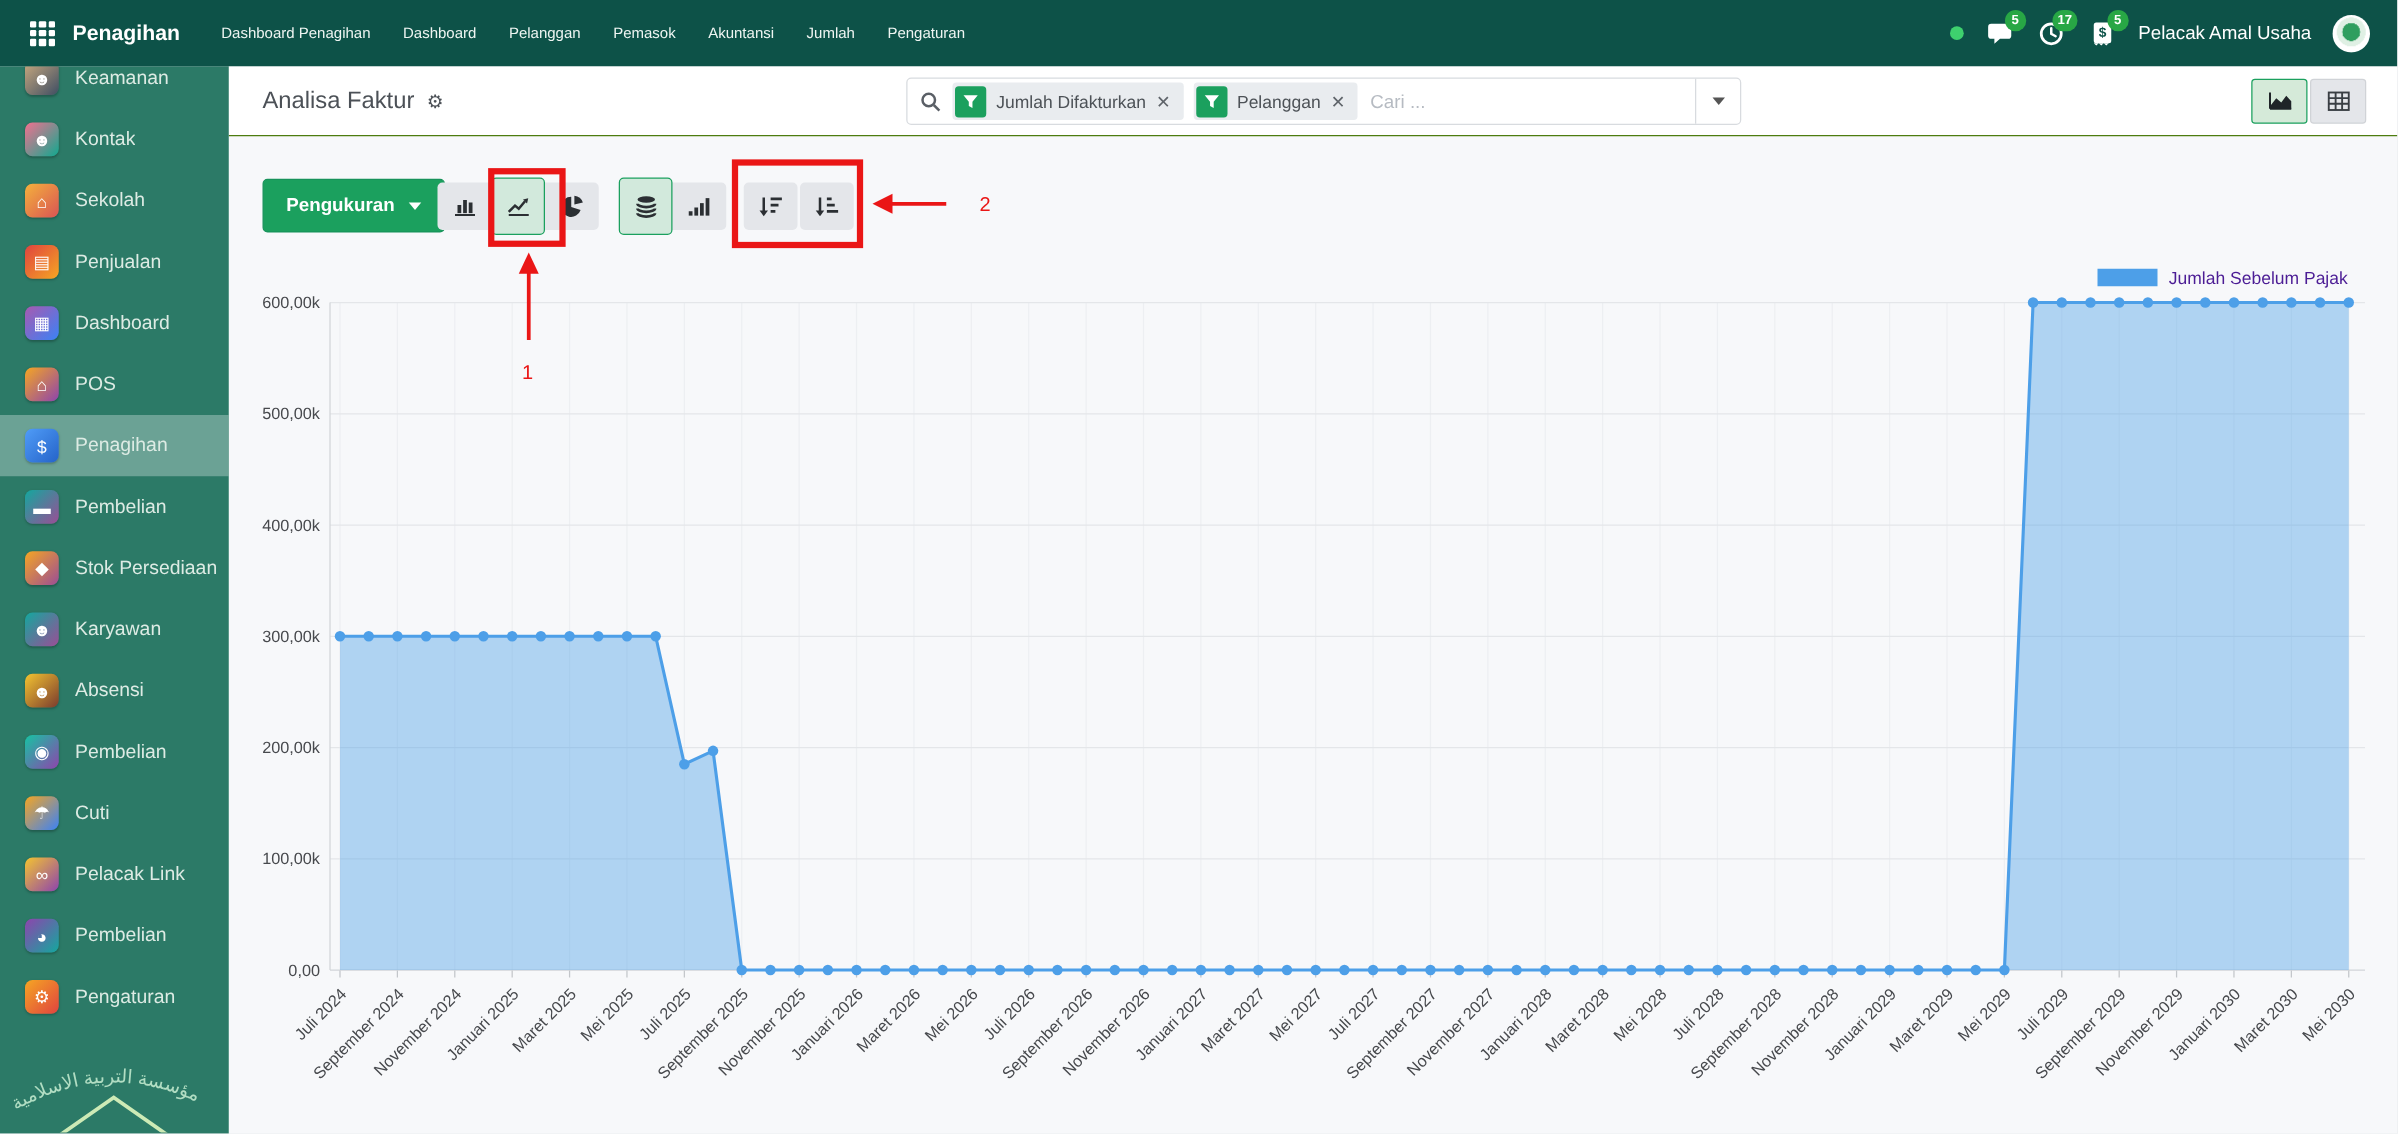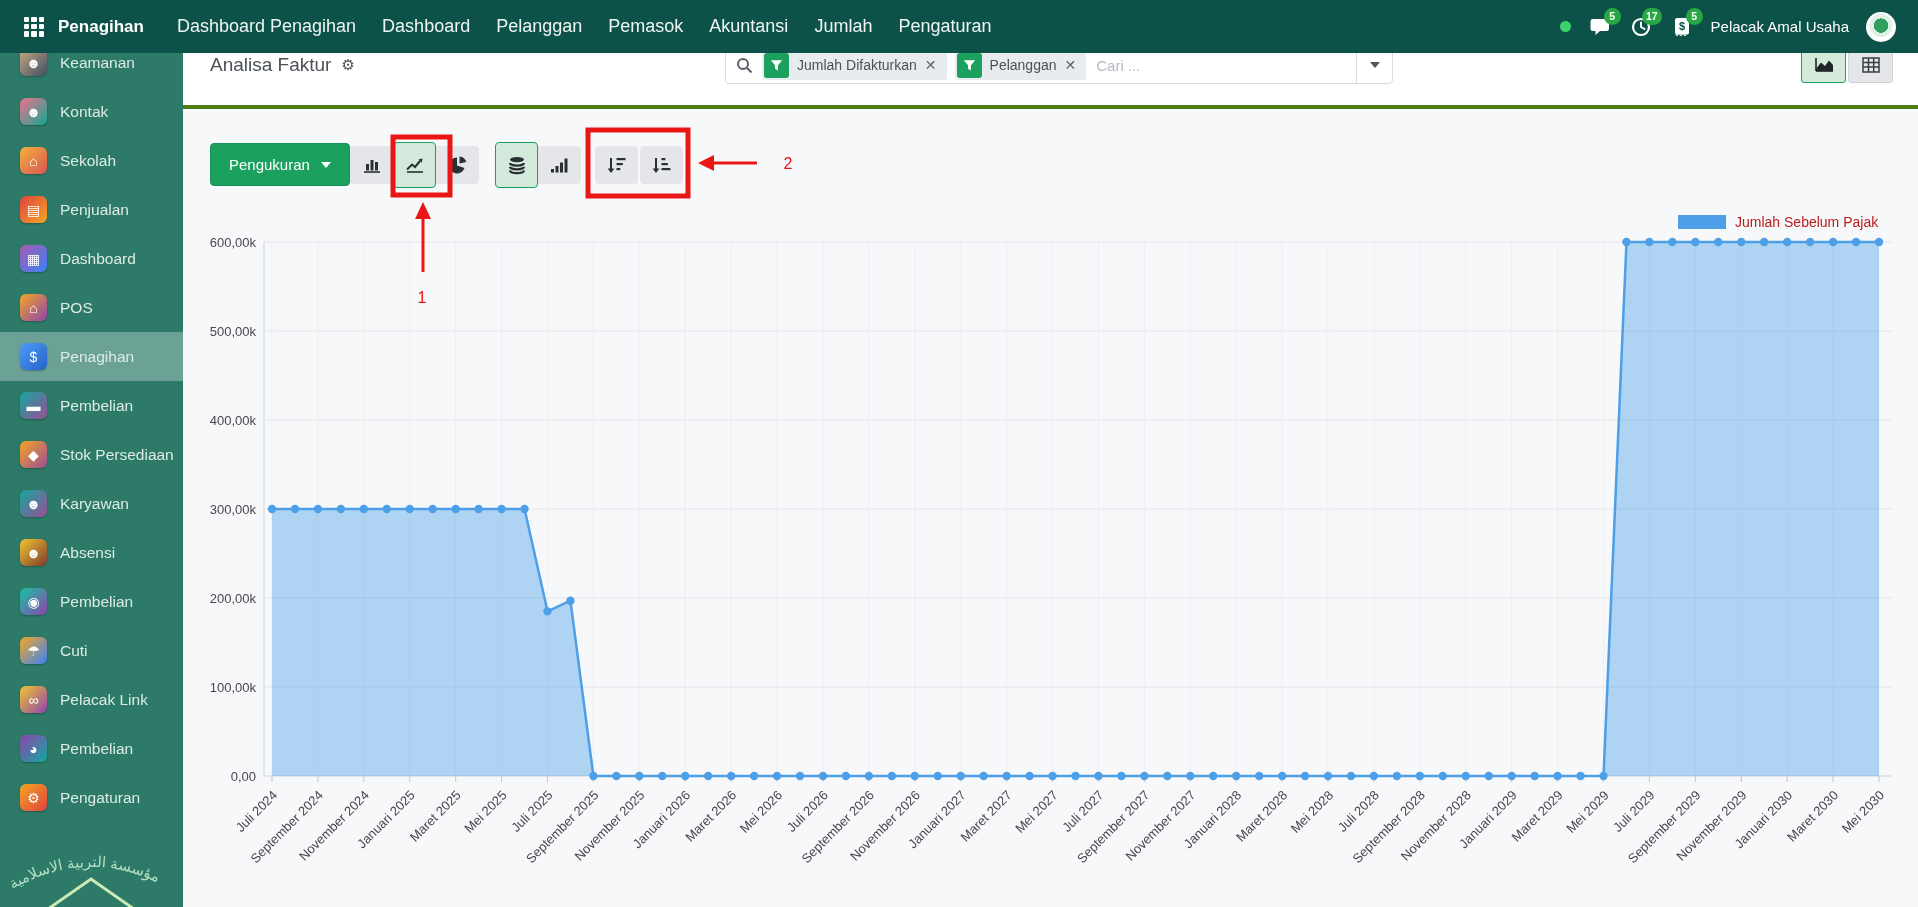--- a/index.html
+++ b/index.html
@@ -5,73 +5,73 @@
   html,body{margin:0;padding:0;background:#e9ebee;}
   *{box-sizing:border-box;font-family:"Liberation Sans","DejaVu Sans",sans-serif;}
   #page{position:relative;width:1918px;height:907px;background:#f7f8fa;overflow:hidden;}
 
   
   .topbar{position:absolute;left:0;top:0;width:1918px;height:53px;background:#0d5248;display:flex;align-items:center;color:#fff;z-index:20;}
   .grid-btn{margin-left:24px;width:20px;height:20px;display:grid;grid-template-columns:repeat(3,1fr);gap:2px;cursor:pointer;flex:none;}
   .grid-btn span{background:#fff;border-radius:1px;}
   .brand{margin:0 20px 0 14px;font-size:17px;font-weight:bold;cursor:pointer;white-space:nowrap;}
   .tmenus{display:flex;align-items:center;height:100%;}
-  .tmenu{padding:0 13px;font-size:18px;color:#eef5f2;line-height:53px;cursor:pointer;white-space:nowrap;}
+  .tmenu{padding:0 13px;font-size:12px;color:#eef5f2;line-height:53px;cursor:pointer;white-space:nowrap;}
   .tb-right{margin-left:auto;display:flex;align-items:center;gap:17px;padding-right:22px;}
   .presence-dot{width:11px;height:11px;border-radius:50%;background:#3ed16e;}
   .tb-icon{position:relative;width:24px;height:24px;display:flex;align-items:center;justify-content:center;cursor:pointer;}
   .badge{position:absolute;top:-7px;right:-9px;min-width:17px;height:17px;border-radius:9px;background:#28a745;color:#fff;font-size:10.5px;font-weight:bold;display:flex;align-items:center;justify-content:center;padding:0 4px;}
   .company{font-size:15px;color:#fff;cursor:pointer;white-space:nowrap;}
   .avatar{width:30px;height:30px;border-radius:50%;background:radial-gradient(circle at 50% 45%,#2f9e5f 0 34%,#dff0e4 35% 55%,#ffffff 56%);border:1px solid rgba(255,255,255,.5);cursor:pointer;flex:none;}
 
   
   .sidebar{position:absolute;left:0;top:53px;width:183px;height:854px;background:#2c7a67;overflow:hidden;z-index:10;}
   .slist{margin-top:-15px;}
   .sitem{display:flex;align-items:center;gap:13px;height:49px;padding:0 10px 0 20px;color:#ddebe4;font-size:15.5px;cursor:pointer;}
   .sitem.active{background:rgba(255,255,255,.3);}
   .sicon{width:27px;height:27px;border-radius:6px;color:#fff;font-size:14px;display:flex;align-items:center;justify-content:center;flex:none;box-shadow:0 1px 2px rgba(0,0,0,.25);}
   .slabel{white-space:nowrap;overflow:hidden;}
   .watermark{position:absolute;bottom:-4px;left:0;width:183px;pointer-events:none;}
 
   
-  .cpanel{position:absolute;left:183px;top:37px;width:1735px;height:72px;background:#fff;border-bottom:4px solid #4d7c0f;z-index:5;}
+  .cpanel{position:absolute;left:183px;top:53px;width:1735px;height:56px;background:#fff;border-bottom:1px solid #4d7c0f;z-index:5;}
   .title-wrap{position:absolute;left:27px;top:0;height:56px;display:flex;align-items:center;gap:10px;}
   .title-wrap h1{margin:0;font-size:19px;font-weight:400;color:#4c5157;}
   .gear{font-size:15px;color:#4c5157;cursor:pointer;}
   .searchbox{position:absolute;left:542px;top:9px;width:668px;height:38px;background:#fff;border:1px solid #d8dbdf;border-radius:4px;display:flex;align-items:center;padding-left:10px;}
   .search-mag{margin-right:9px;flex:none;}
   .chips{display:flex;gap:8px;}
   .chip{display:flex;align-items:center;background:#e9ecef;border-radius:3px;height:30px;padding:2px;gap:8px;flex:none;}
   .funnel{width:25px;height:25px;background:#1ba05e;border-radius:3px;display:flex;align-items:center;justify-content:center;flex:none;}
   .chip-label{font-size:14px;color:#4d5257;white-space:nowrap;}
   .chip-x{color:#5f646a;font-size:14px;font-weight:bold;padding:0 8px 0 0;cursor:pointer;}
   .search-input{flex:1;border:none;outline:none;font-size:15px;color:#333;background:transparent;padding-left:10px;min-width:50px;}
   .search-input::placeholder{color:#b6bbc2;}
   .sb-caret{width:36px;height:100%;border-left:1px solid #d8dbdf;display:flex;align-items:center;justify-content:center;margin-left:auto;cursor:pointer;}
   .caret{width:0;height:0;border-left:5px solid transparent;border-right:5px solid transparent;border-top:6px solid #555;}
   .viewswitch{position:absolute;right:25px;top:10px;display:flex;gap:2px;}
   .vbtn{width:45px;height:36px;background:#e4e6ea;border:1px solid #d0d3d7;border-radius:3px;display:flex;align-items:center;justify-content:center;cursor:pointer;padding:0;}
   .vbtn.active{background:#d5ead9;border-color:#1ba05e;}
 
   
-  .measure-btn{position:absolute;left:210px;top:143px;height:43px;padding:0 18px;background:#1ba05e;color:#fff;font-size:15px;font-weight:normal;border:1px solid #17925a;border-radius:4px;display:flex;align-items:center;gap:11px;cursor:pointer;z-index:6;}
+  .measure-btn{position:absolute;left:210px;top:143px;height:43px;padding:0 18px;background:#1ba05e;color:#fff;font-size:15px;font-weight:bold;border:1px solid #17925a;border-radius:4px;display:flex;align-items:center;gap:11px;cursor:pointer;z-index:6;}
   .dcaret{width:0;height:0;border-left:5px solid transparent;border-right:5px solid transparent;border-top:6px solid #fff;}
   .btn-grp{position:absolute;top:146px;height:38px;background:#e4e6ea;border-radius:4px;display:flex;align-items:center;z-index:6;}
   .btn-grp.split{background:transparent;gap:2px;}
   .gbtn{width:43px;height:38px;display:flex;align-items:center;justify-content:center;background:transparent;border:none;cursor:pointer;padding:0;}
   .btn-grp.split .gbtn{background:#e4e6ea;border-radius:4px;}
   .gbtn.active{height:46px;background:#d2e9dc;border:1px solid #1ba05e;border-radius:4px;}
   #grp-charttype{left:350px;}
   #grp-stack{left:495px;}
   #grp-sort{left:595px;}
 
   
   .legend{position:absolute;left:1678px;top:214px;display:flex;align-items:center;gap:9px;z-index:4;cursor:pointer;}
   .lg-swatch{width:48px;height:14px;background:#54a3ea;}
-  .lg-label{font-size:14px;color:#b91c1c;white-space:nowrap;}
+  .lg-label{font-size:14px;color:#4c1d95;white-space:nowrap;}
   #chart-svg{position:absolute;left:200px;top:210px;z-index:3;}
   .overlay{position:absolute;left:0;top:0;z-index:60;pointer-events:none;}
 </style>
 </head>
 <body>
 
 <div id="page">
 
   <header class="topbar">
     <div class="grid-btn">

